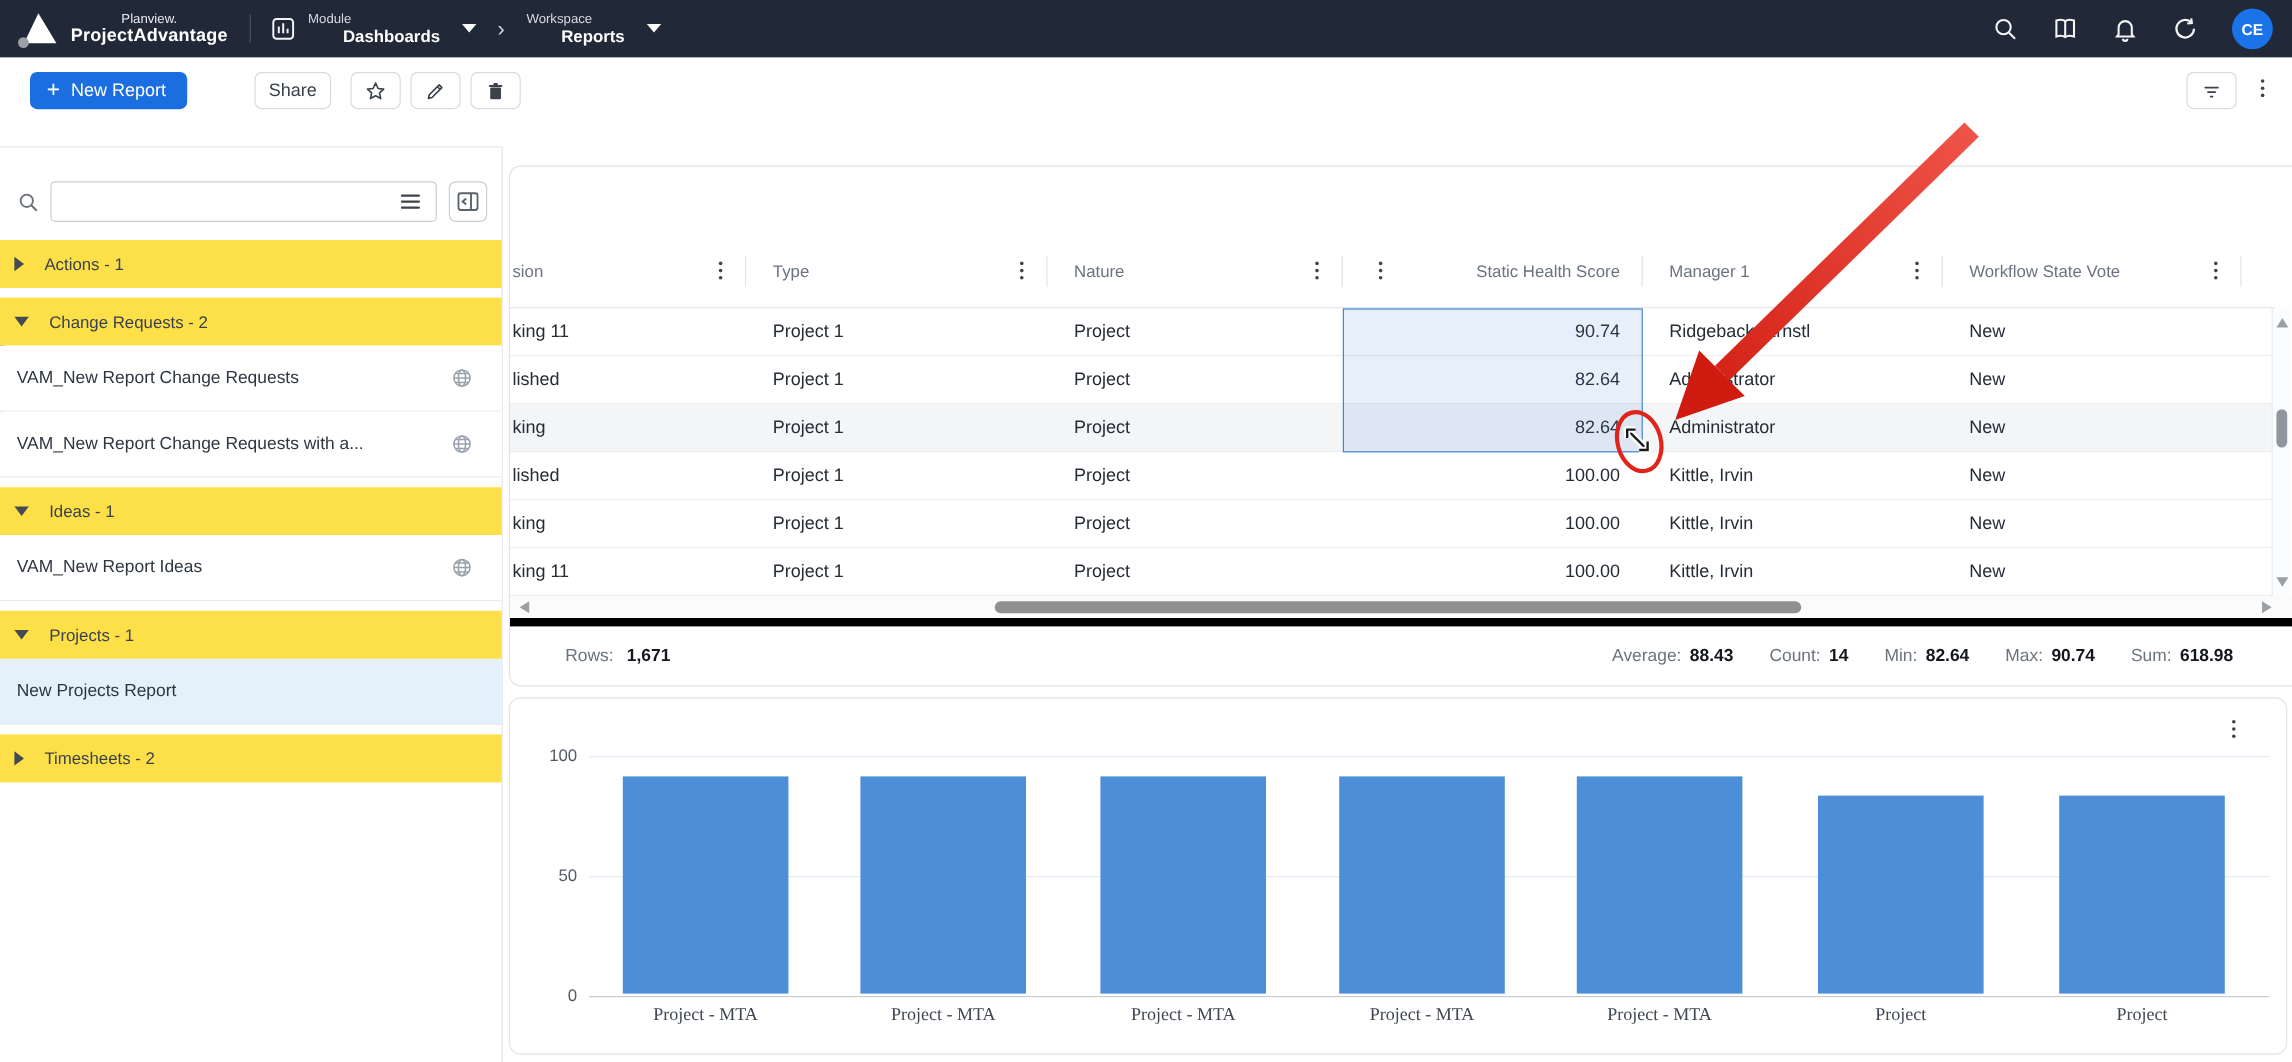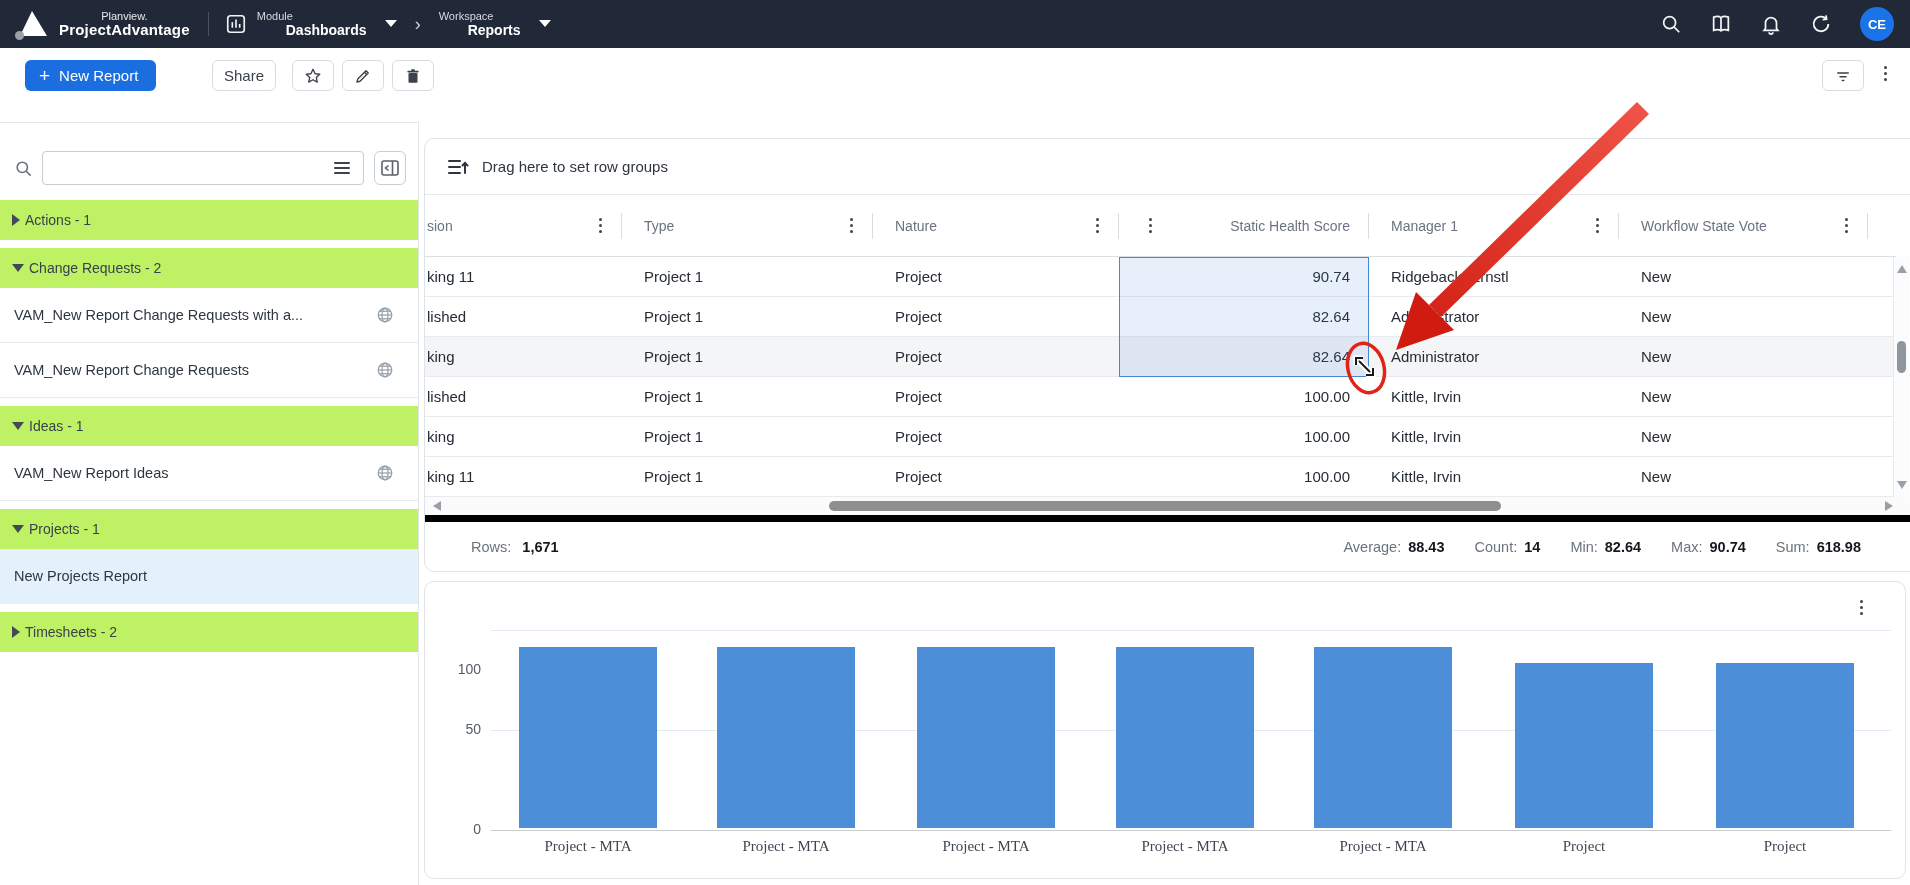--- a/index.html
+++ b/index.html
@@ -34,21 +34,21 @@
 
   
   .sidebar-topline { position:absolute; left:0; top:122px; width:418px; height:1px; background:#e3e6e9; }
   .sidebar-divider { position:absolute; left:418px; top:122px; width:1px; height:763px; background:#e3e6e9; }
   .sb-scroll-strip { position:absolute; left:0; top:266px; width:3px; height:114px; background:#3c3c3c; }
   .sb-search-icon { position:absolute; left:14px; top:159px; width:19px; height:19px; }
   .sb-input { position:absolute; left:42px; top:151px; width:322px; height:34px; border:1px solid #c8ced5; border-radius:4px; background:#fff; font-family:inherit; font-size:14px; padding:0 36px 0 10px; color:#2f3640; }
   .sb-input-menu { position:absolute; left:334px; top:161px; width:16px; height:14px; cursor:pointer; }
   .sb-panel-btn { position:absolute; left:374px; top:151px; width:32px; height:34px; border:1px solid #c8ced5; border-radius:6px; background:#fff; display:flex; align-items:center; justify-content:center; cursor:pointer; }
   .sb-list { position:absolute; left:0; top:200px; width:418px; }
-  .sb-group { height:40px; background:#bef264; display:flex; align-items:center; padding-left:12px; gap:5px; cursor:pointer; }
+  .sb-group { height:40px; background:#fde047; display:flex; align-items:center; padding-left:12px; gap:17px; cursor:pointer; }
   .sb-group + .sb-group, .sb-item + .sb-group { margin-top:8px; }
   .tri-right { width:0; height:0; border-top:6px solid transparent; border-bottom:6px solid transparent; border-left:8px solid #434a54; }
   .tri-down { width:0; height:0; border-left:6px solid transparent; border-right:6px solid transparent; border-top:8px solid #434a54; }
   .sb-group-label { font-size:14px; color:#39414d; }
   .sb-item { height:55px; background:#fff; border-bottom:1px solid #e9ebee; display:flex; align-items:center; padding:0 24px 0 14px; cursor:pointer; }
   .sb-item-label { font-size:14.5px; color:#2e3640; white-space:nowrap; overflow:hidden; flex:1; }
   .sb-item.selected { background:#e4f1fb; }
   .globe { width:18px; height:18px; flex:0 0 auto; }
 
   
@@ -231,31 +231,31 @@
   <div class="sb-list">
     <div class="sb-group">
       <span class="tri-right"></span>
       <span class="sb-group-label">Actions - 1</span>
     </div>
     <div class="sb-group">
       <span class="tri-down"></span>
       <span class="sb-group-label">Change Requests - 2</span>
     </div>
     <div class="sb-item">
-      <span class="sb-item-label">VAM_New Report Change Requests with a...</span>
+      <span class="sb-item-label">VAM_New Report Change Requests</span>
       <svg class="globe" viewBox="0 0 24 24" fill="none" stroke="#98a1ab" stroke-width="1.7">
         <circle cx="12" cy="12" r="9"></circle>
           <ellipse cx="12" cy="12" rx="4" ry="9"></ellipse>
           <line x1="3" y1="12" x2="21" y2="12"></line>
           <line x1="4.5" y1="7" x2="19.5" y2="7"></line>
           <line x1="4.5" y1="17" x2="19.5" y2="17"></line>
       </svg>
     </div>
     <div class="sb-item">
-      <span class="sb-item-label">VAM_New Report Change Requests</span>
+      <span class="sb-item-label">VAM_New Report Change Requests with a...</span>
       <svg class="globe" viewBox="0 0 24 24" fill="none" stroke="#98a1ab" stroke-width="1.7">
         <circle cx="12" cy="12" r="9"></circle>
           <ellipse cx="12" cy="12" rx="4" ry="9"></ellipse>
           <line x1="3" y1="12" x2="21" y2="12"></line>
           <line x1="4.5" y1="7" x2="19.5" y2="7"></line>
           <line x1="4.5" y1="17" x2="19.5" y2="17"></line>
       </svg>
     </div>
     <div class="sb-group">
       <span class="tri-down"></span>
@@ -278,30 +278,20 @@
     <div class="sb-item selected">
       <span class="sb-item-label">New Projects Report</span>
     </div>
     <div class="sb-group">
       <span class="tri-right"></span>
       <span class="sb-group-label">Timesheets - 2</span>
     </div>
   </div>
 
   <div class="grid-panel">
-    <div class="dropzone">
-      <svg width="22" height="20" viewBox="0 0 22 20" stroke="#2f3640" stroke-width="2" stroke-linecap="round" fill="none">
-        <line x1="2" y1="4" x2="13" y2="4"></line>
-          <line x1="2" y1="10" x2="13" y2="10"></line>
-          <line x1="2" y1="16" x2="13" y2="16"></line>
-        <line x1="18" y1="16" x2="18" y2="6"></line>
-          <polyline points="15.5 8.5 18 6 20.5 8.5"></polyline>
-      </svg>
-      <span class="dropzone-label">Drag here to set row groups</span>
-    </div>
 
     <div class="gheader">
       <div class="hcell first">
         <span class="hlabel">sion</span>
         <span class="kebab">
             <i></i>
             <i></i>
             <i></i>
           </span>
       </div>
@@ -449,21 +439,21 @@
     </div>
   </div>
 
   <div class="chart-panel">
     <span class="kebab chart-kebab">
         <i></i>
         <i></i>
         <i></i>
       </span>
 
-    <div class="ytick" style="top:39px;margin-top:40px;">100</div>
+    <div class="ytick" style="top:39px;">100</div>
     <div class="ytick" style="top:139px;">50</div>
     <div class="ytick" style="top:239px;">0</div>
 
     <div class="gridline" style="top:48px;"></div>
     <div class="gridline" style="top:148px;"></div>
     <div class="gridline base" style="top:248px;"></div>
 
     <div class="bar" style="left: 94px; height: 181.5px; background: rgb(77, 142, 216);"></div>
     <div class="bar" style="left: 292px; height: 181.5px; background: rgb(77, 142, 216);"></div>
     <div class="bar" style="left: 492px; height: 181.5px; background: rgb(77, 142, 216);"></div>

